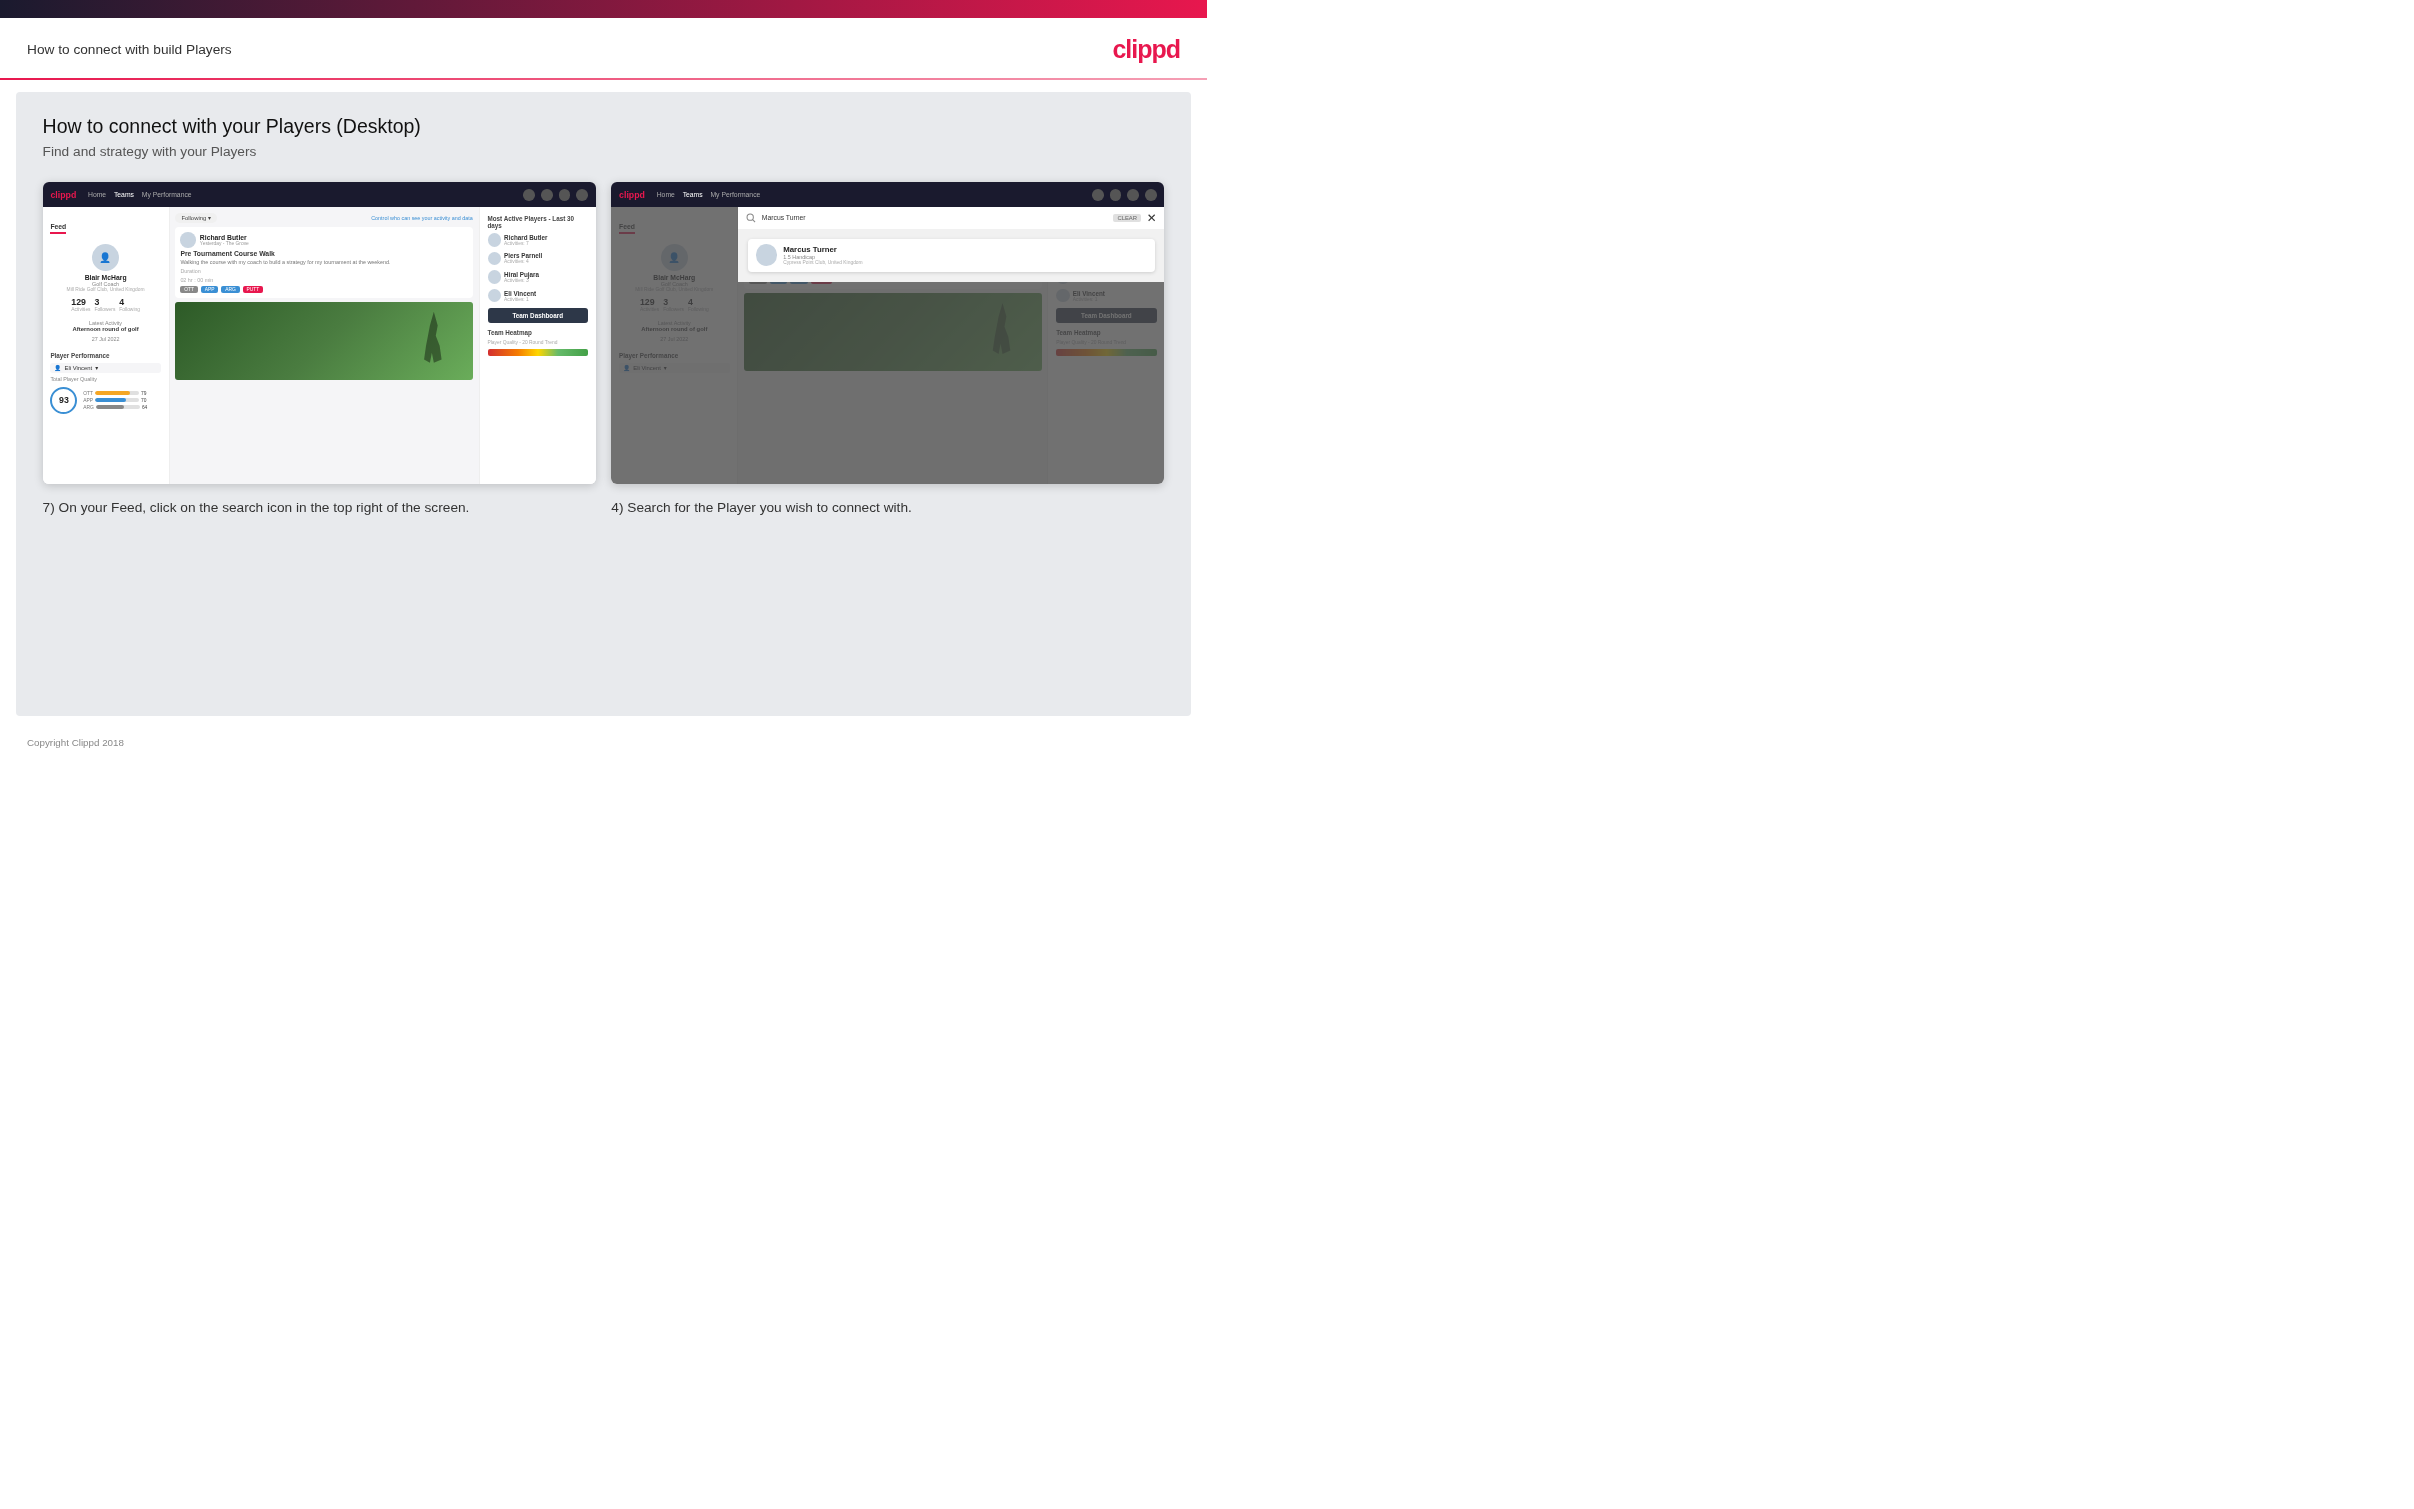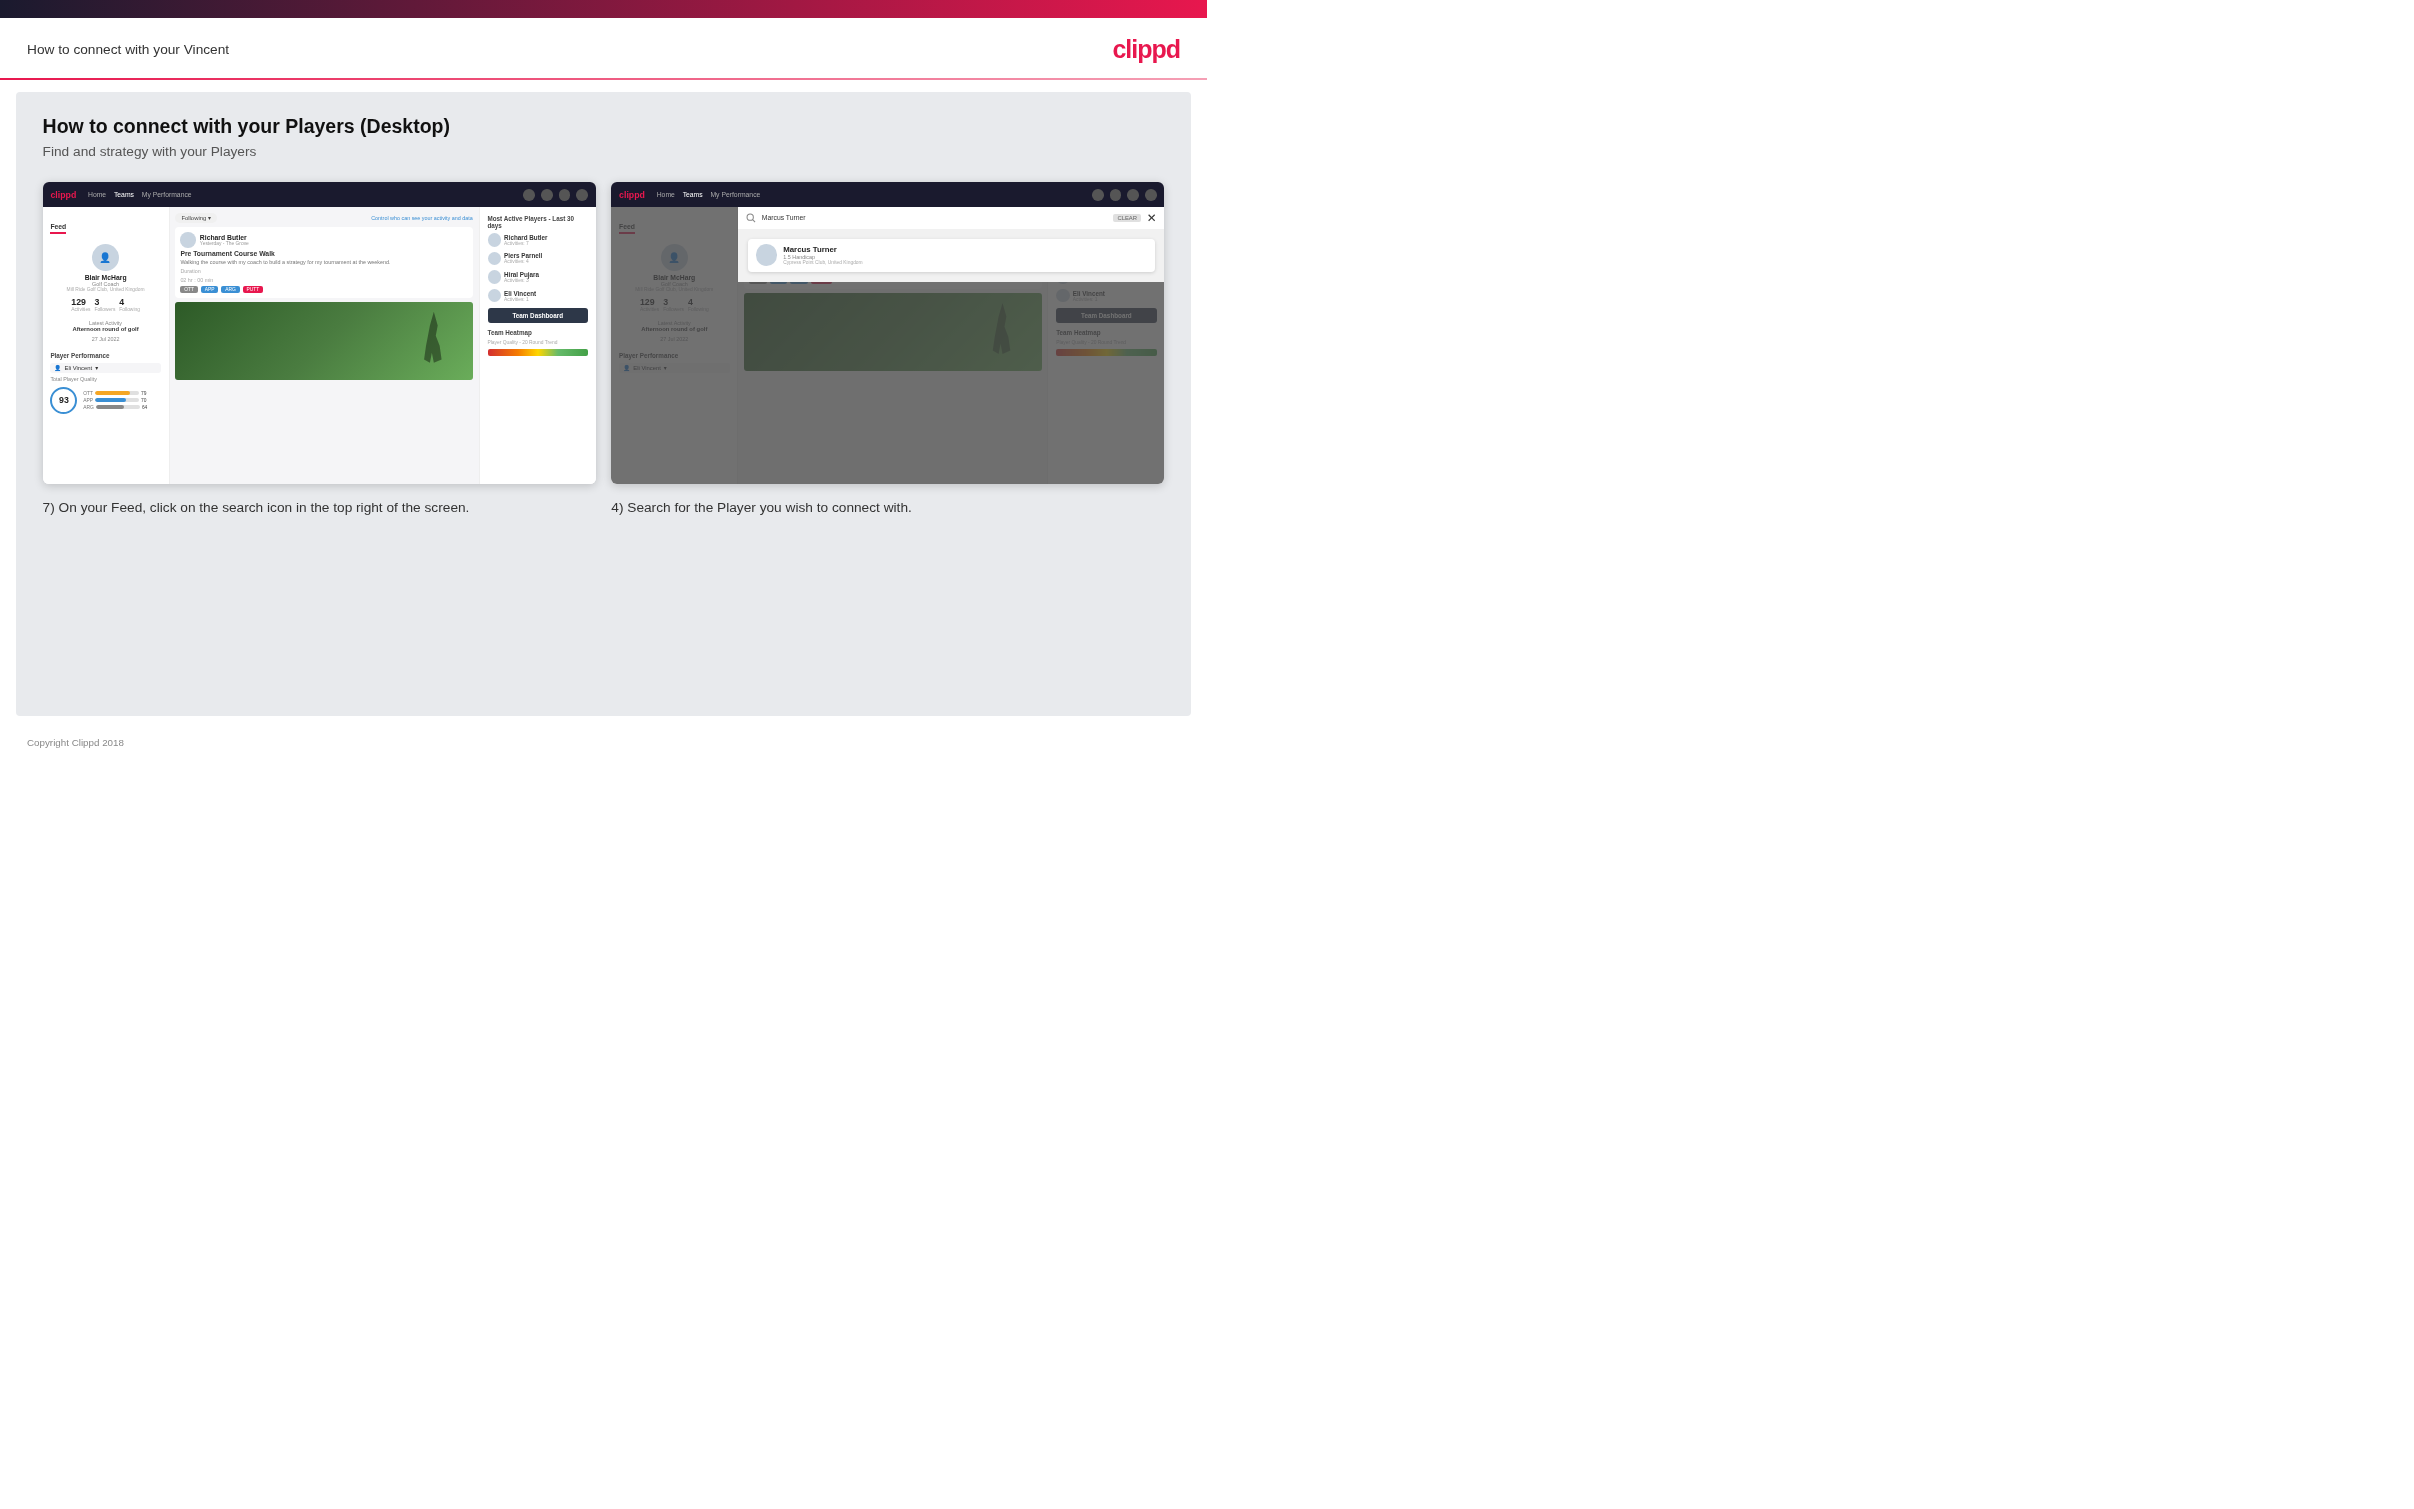--- a/index.html
+++ b/index.html
@@ -47,21 +47,21 @@
     .main-content {
       background: #e8eaed;
       margin: 11.7px 15.6px;
       border-radius: 3.9px;
       padding: 23.4px 27px 31px 27px;
       min-height: 624px;
     }
 
     .page-heading {
       font-size: 19.5px;
-      font-weight: 700;
+      font-weight: 400;
       color: #111;
       margin-bottom: 5.9px;
     }
     .page-subheading {
       font-size: 13.7px;
       color: #555;
       margin-bottom: 23.4px;
     }
 
     
@@ -492,21 +492,21 @@
       font-size: 9.8px;
       color: #888;
     }
   </style>
 </head>
 <body>
 
 <div class="top-bar"></div>
 
 <div class="header">
-  <span class="header-title">How to connect with your Vincent</span>
+  <span class="header-title">How to connect with build Players</span>
   <span class="logo">clippd</span>
 </div>
 
 <div class="header-divider"></div>
 
 <div class="main-content">
   <div class="page-heading">How to connect with your Players (Desktop)</div>
   <div class="page-subheading">Find and strategy with your Players</div>
 
   <div class="screenshots-row">

